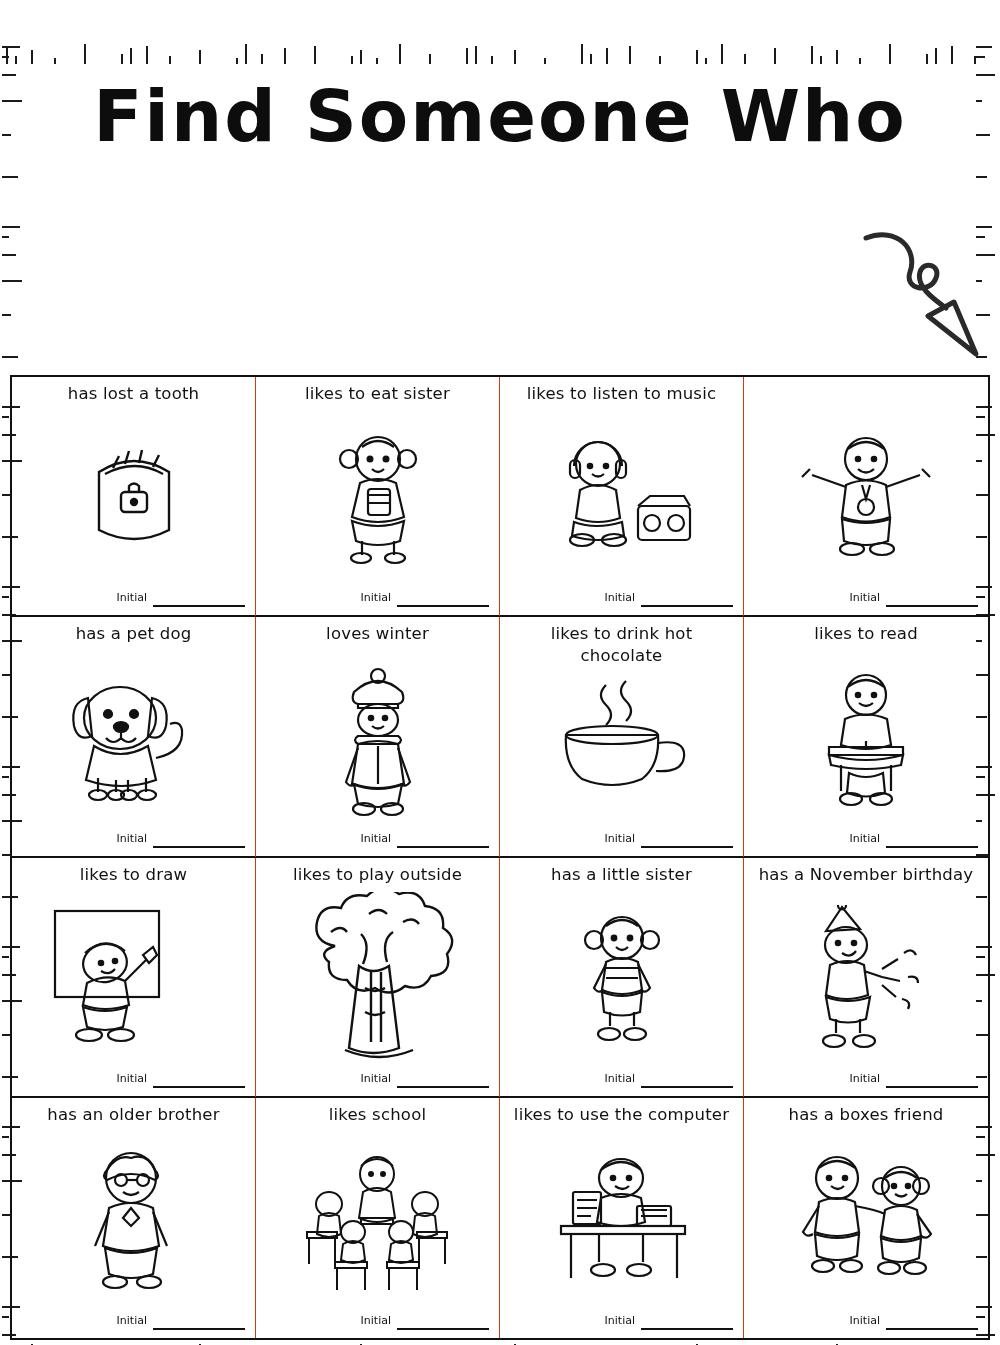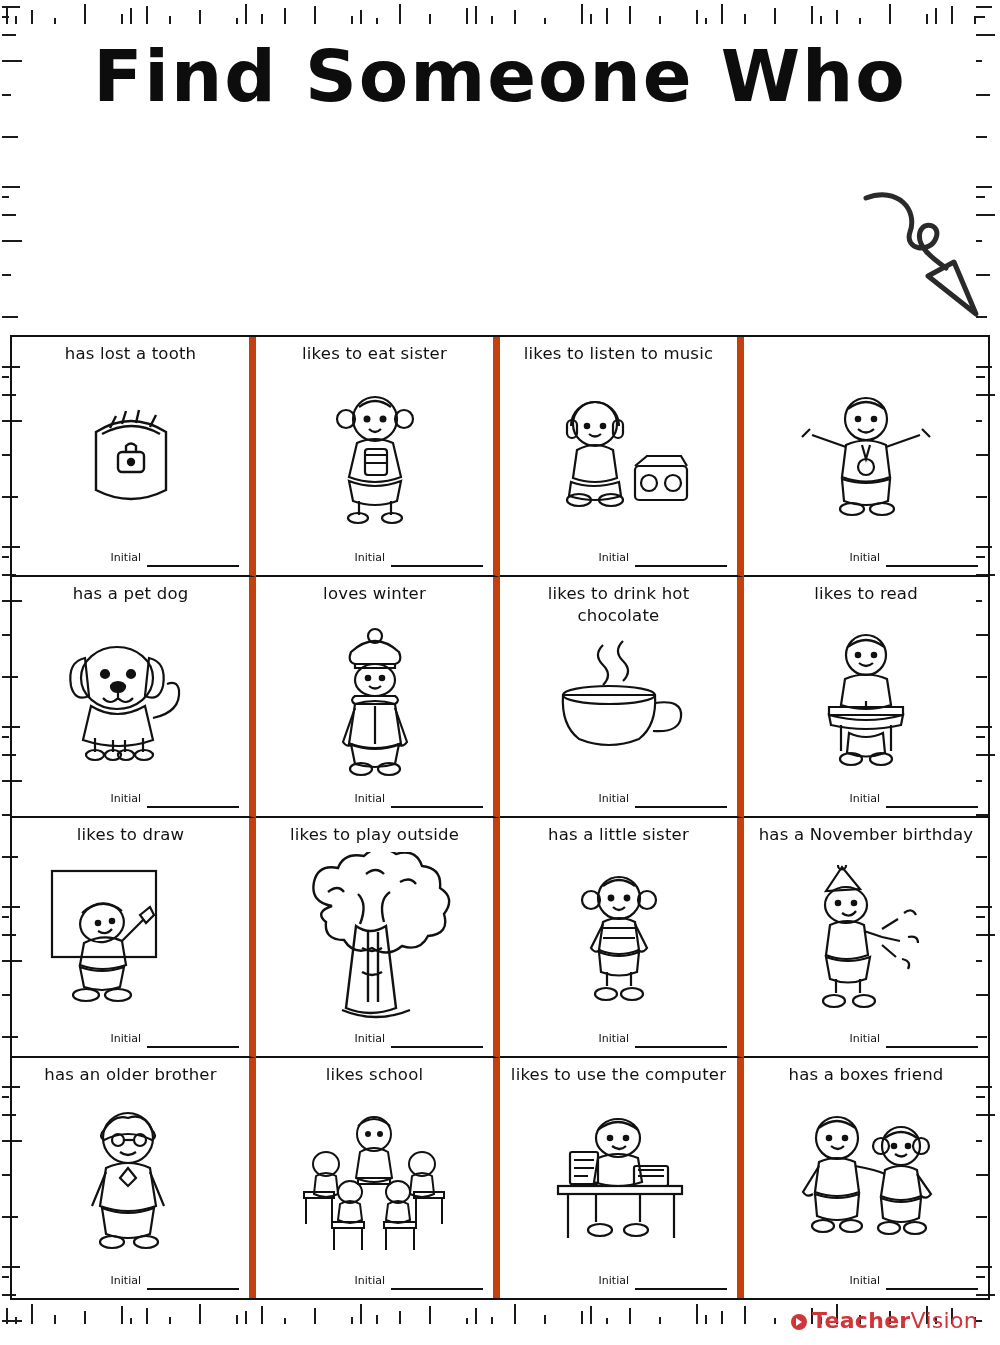--- a/index.html
+++ b/index.html
@@ -14,20 +14,21 @@
     font-family: "DejaVu Sans", sans-serif;
     color: #111111;
     overflow: hidden;
   }
 
   
   .page {
     position: absolute;
     inset: 0;
     background: #ffffff;
+    margin-top: 40px;
   }
   .tick-row {
     position: absolute;
     left: 0;
     width: 1000px;
     height: 22px;
     overflow: hidden;
   }
   .tick-row.top { top: 2px; }
   .tick-row.bottom { top: 1302px; }
@@ -103,21 +104,21 @@
     left: 10px;
     width: 980px;
     height: 965px;
     display: grid;
     grid-template-columns: repeat(4, 1fr);
     grid-template-rows: repeat(4, 1fr);
     border: 2px solid #111;
     box-sizing: border-box;
   }
   .cell {
-    border-right: 7px solid #c2410c;
+    border-right: 1px solid #c2410c;
     border-bottom: 2px solid #111;
     box-sizing: border-box;
     position: relative;
     padding: 6px 8px 6px 8px;
     overflow: hidden;
   }
   .cell:nth-child(4n) { border-right: none; }
   .cell:nth-child(n+13) { border-bottom: none; }
 
   .cell-label {

